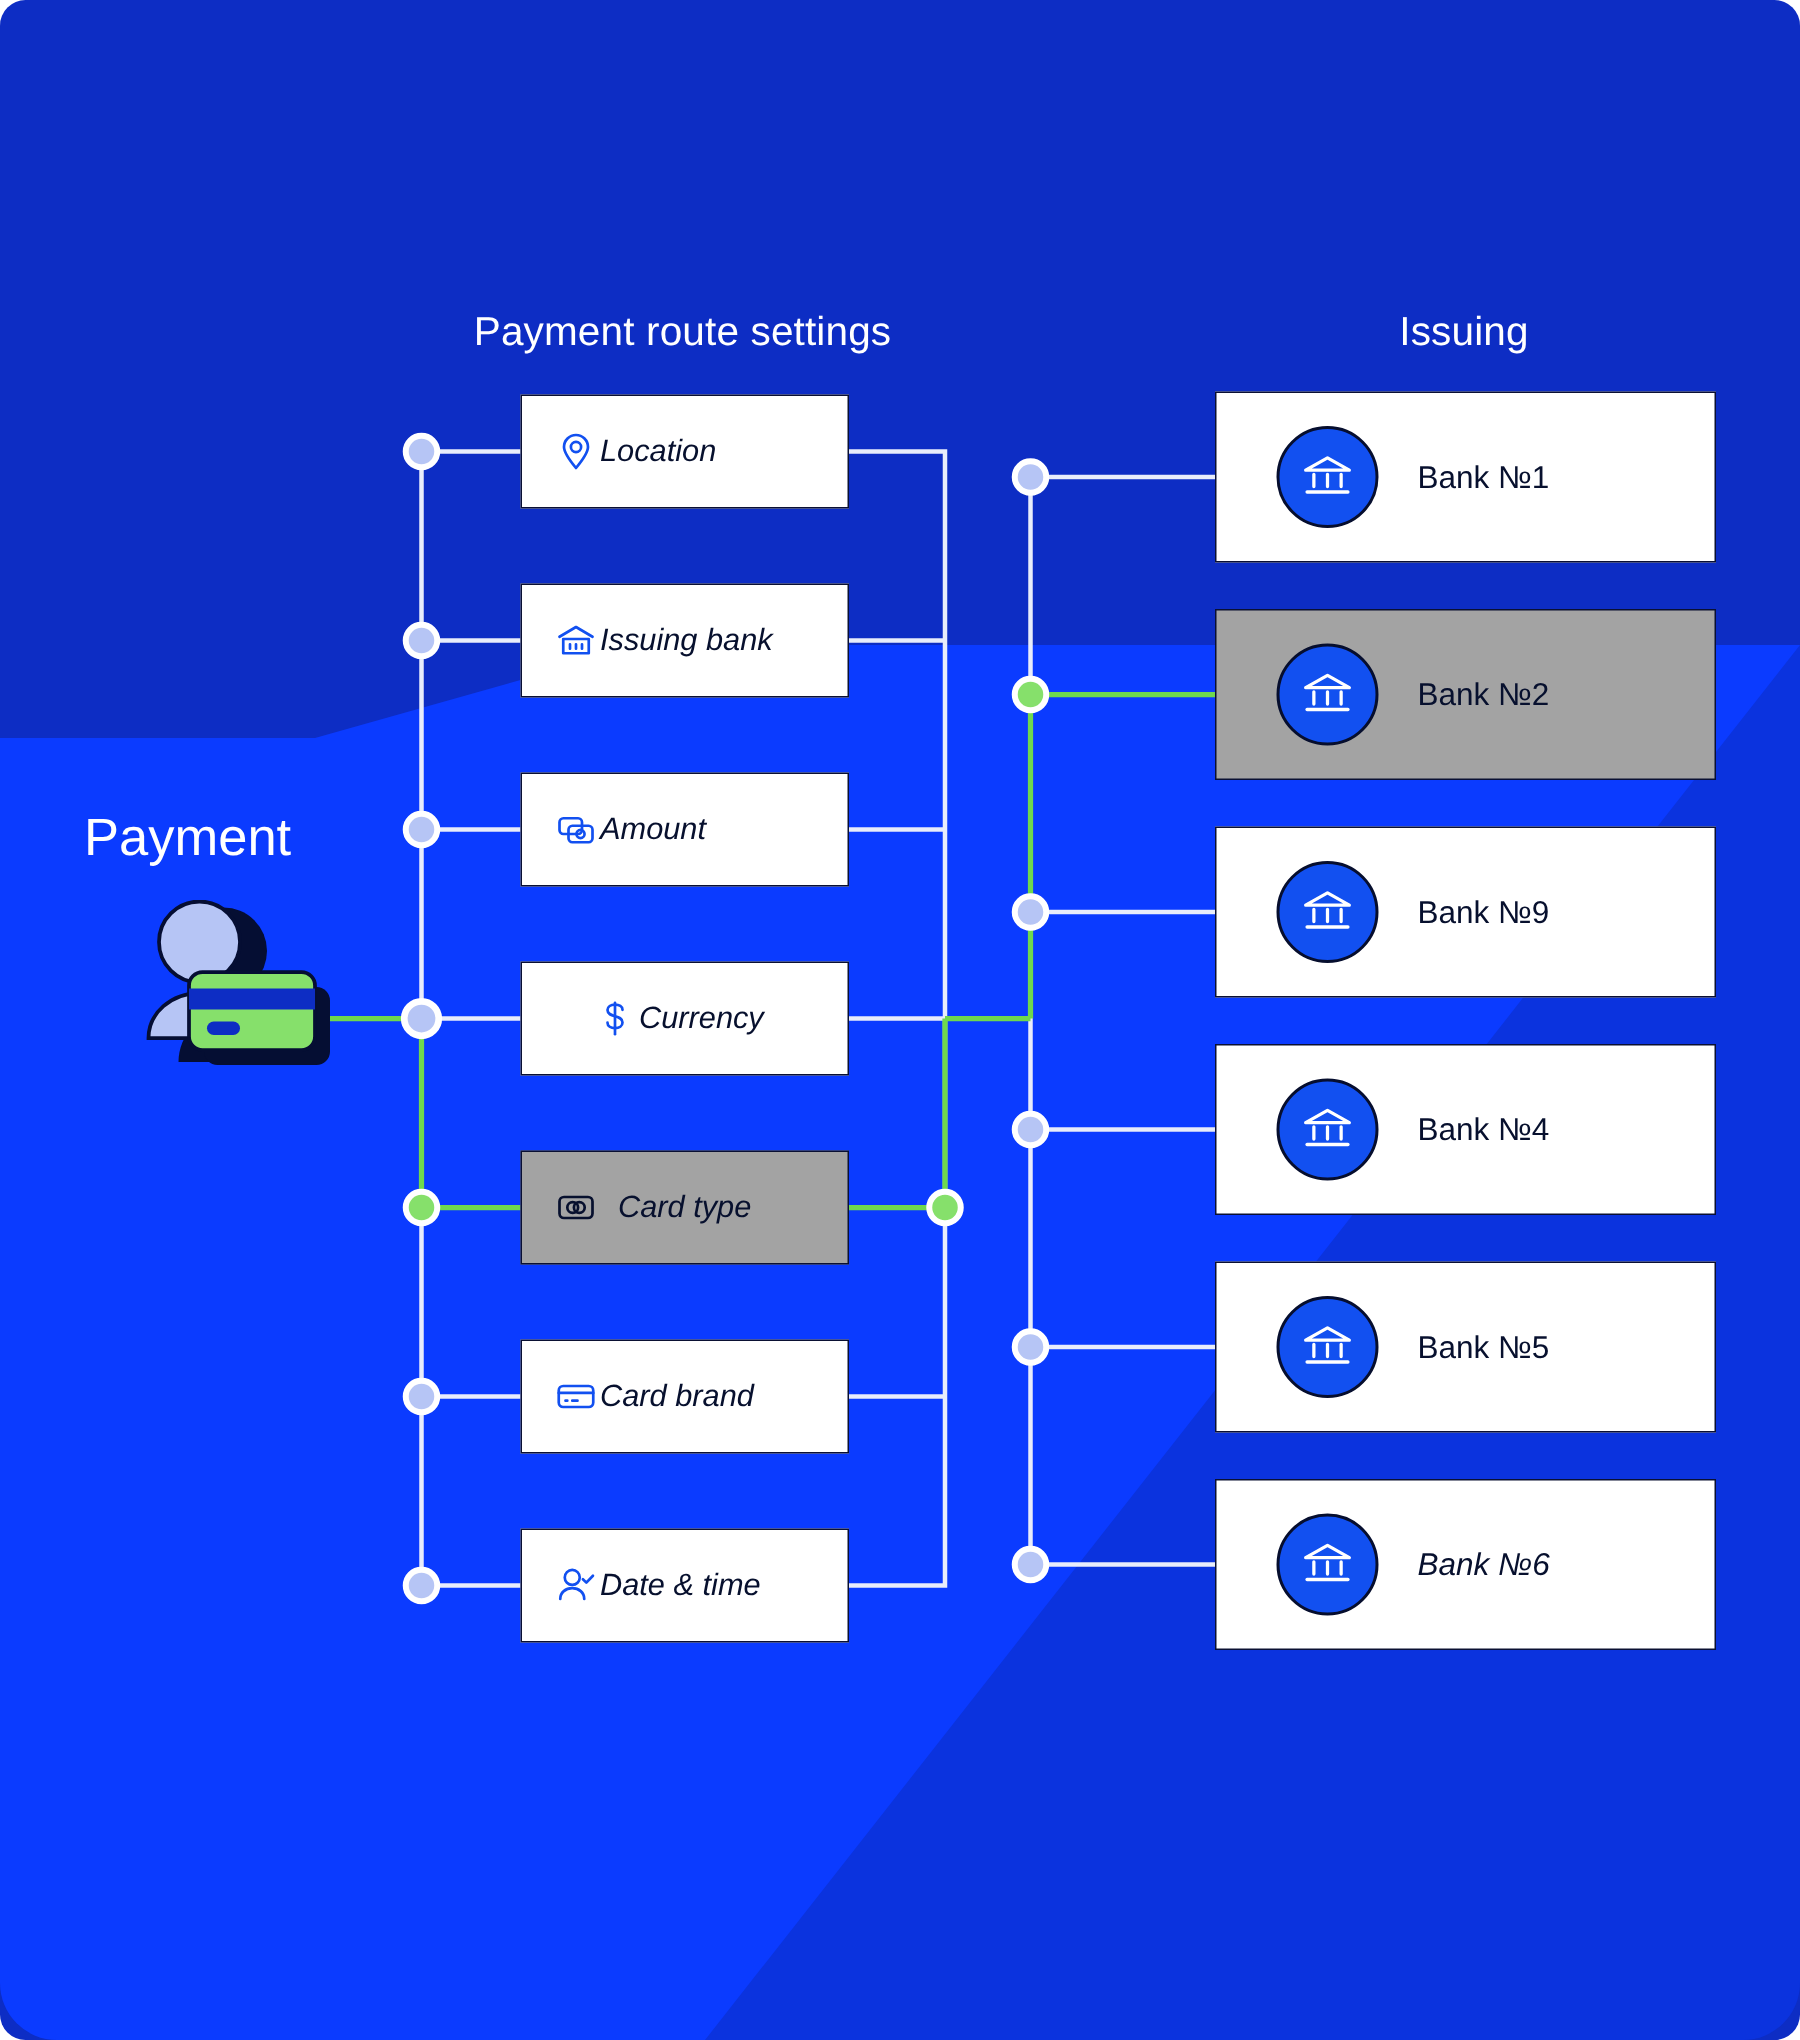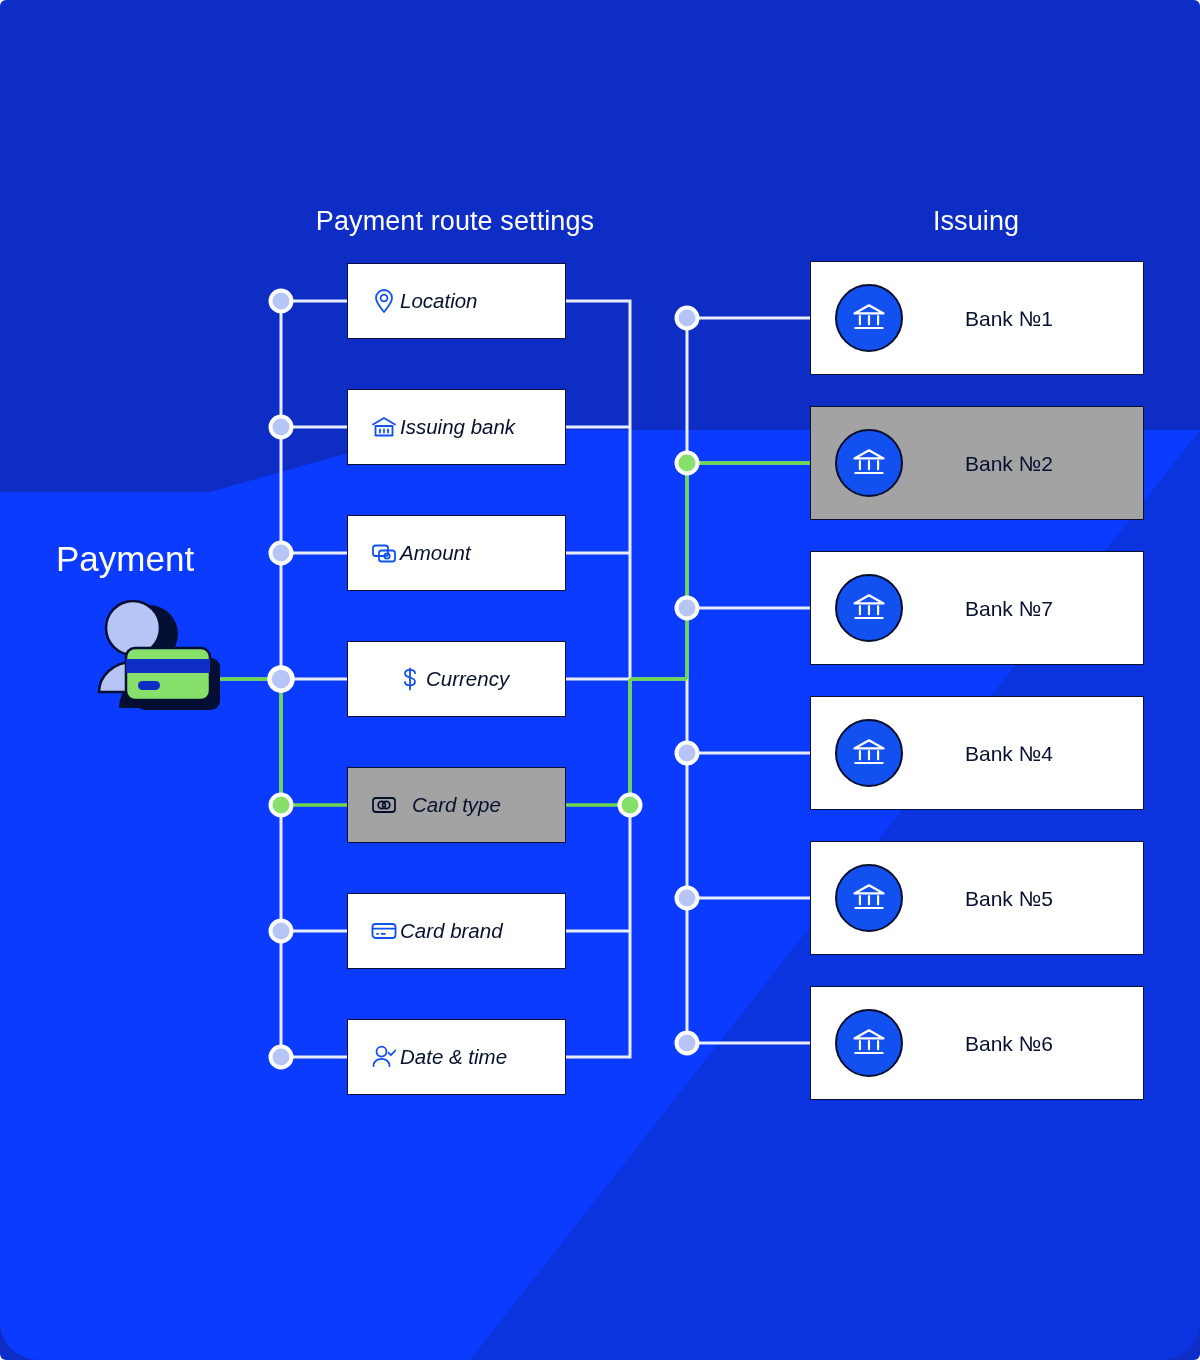--- a/index.html
+++ b/index.html
@@ -3,21 +3,21 @@
 <meta charset="utf-8">
 <title>Payment routing diagram</title>
 <style>
   html,body{margin:0;padding:0;background:#ffffff;}
   body{
     width:1200px;height:1360px;overflow:hidden;
     font-family:"Liberation Sans","DejaVu Sans",sans-serif;
   }
   #stage{
     position:relative;width:1200px;height:1360px;
-    border-radius:6px;overflow:hidden;
+    border-radius:17px;overflow:hidden;
     background:#0D2DC4;
   }
   
   .bg-layer{position:absolute;inset:0;overflow:hidden;border-radius:38px;}
   .bg-svg{position:absolute;left:0;top:0;}
 
   
   #wires{position:absolute;left:0;top:0;width:1200px;height:1360px;}
 
   
@@ -48,21 +48,21 @@
   .card-label{
     font-size:20.5px;color:#07102e;white-space:nowrap;line-height:1;
   }
 
   
   .setting-card{left:347px;width:219px;height:76px;padding-left:22px;}
   .setting-card .icon{width:28px;height:28px;flex:0 0 28px;display:block;}
   .setting-card .card-label{margin-left:2px;font-style:italic;}
 
   
-  .bank-card{left:810px;width:334px;height:114px;padding-left:24px;gap:36px;}
+  .bank-card{left:810px;width:334px;height:114px;padding-left:40px;}
   .bank-card .badge{
     width:64px;height:64px;flex:0 0 64px;border-radius:50%;
     background:#1250F0;border:2px solid #060e2e;
     display:flex;align-items:center;justify-content:center;
   }
   .bank-card .badge svg{display:block;}
   .bank-card .card-label{margin-left:26px;font-size:21px;}
 
   
   #payer{position:absolute;left:86px;top:600px;width:145px;height:110px;}
@@ -250,21 +250,21 @@
         <span class="card-label">Bank №2</span>
       </div>
       <div class="card bank-card" style="top: 551px;">
         <span class="badge">
           <svg viewBox="0 0 44 44" width="40" height="40" fill="none" stroke="#ffffff" stroke-width="2.4" stroke-linecap="round" stroke-linejoin="round">
             <path d="M6 17 22 8l16 9z"></path>
             <path d="M12 20v9M22 20v9M32 20v9"></path>
             <path d="M7 33h30"></path>
           </svg>
         </span>
-        <span class="card-label">Bank №7</span>
+        <span class="card-label">Bank №9</span>
       </div>
       <div class="card bank-card" style="top: 696px;">
         <span class="badge">
           <svg viewBox="0 0 44 44" width="40" height="40" fill="none" stroke="#ffffff" stroke-width="2.4" stroke-linecap="round" stroke-linejoin="round">
             <path d="M6 17 22 8l16 9z"></path>
             <path d="M12 20v9M22 20v9M32 20v9"></path>
             <path d="M7 33h30"></path>
           </svg>
         </span>
         <span class="card-label">Bank №4</span>
@@ -272,21 +272,21 @@
       <div class="card bank-card" style="top: 841px;">
         <span class="badge">
           <svg viewBox="0 0 44 44" width="40" height="40" fill="none" stroke="#ffffff" stroke-width="2.4" stroke-linecap="round" stroke-linejoin="round">
             <path d="M6 17 22 8l16 9z"></path>
             <path d="M12 20v9M22 20v9M32 20v9"></path>
             <path d="M7 33h30"></path>
           </svg>
         </span>
         <span class="card-label">Bank №5</span>
       </div>
-      <div class="card bank-card" style="top: 986px;">
+      <div class="card bank-card" style="top: 986px; font-style: italic;">
         <span class="badge">
           <svg viewBox="0 0 44 44" width="40" height="40" fill="none" stroke="#ffffff" stroke-width="2.4" stroke-linecap="round" stroke-linejoin="round">
             <path d="M6 17 22 8l16 9z"></path>
             <path d="M12 20v9M22 20v9M32 20v9"></path>
             <path d="M7 33h30"></path>
           </svg>
         </span>
         <span class="card-label">Bank №6</span>
       </div>
     </div>

